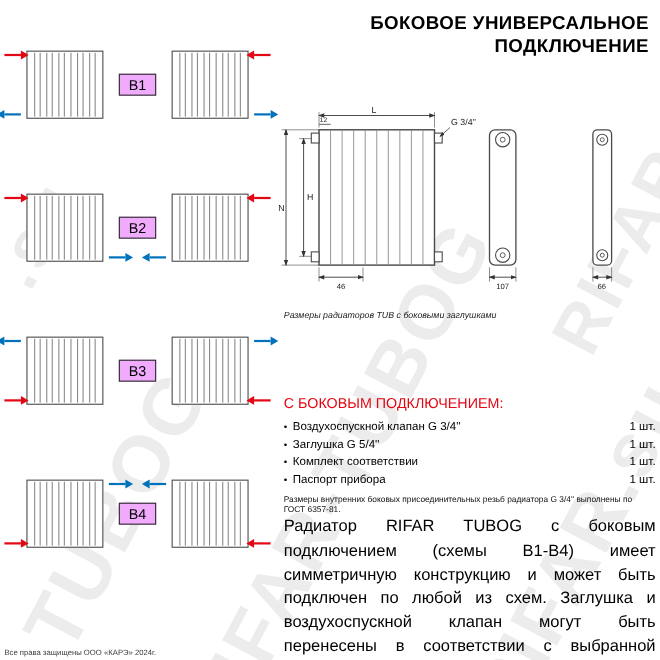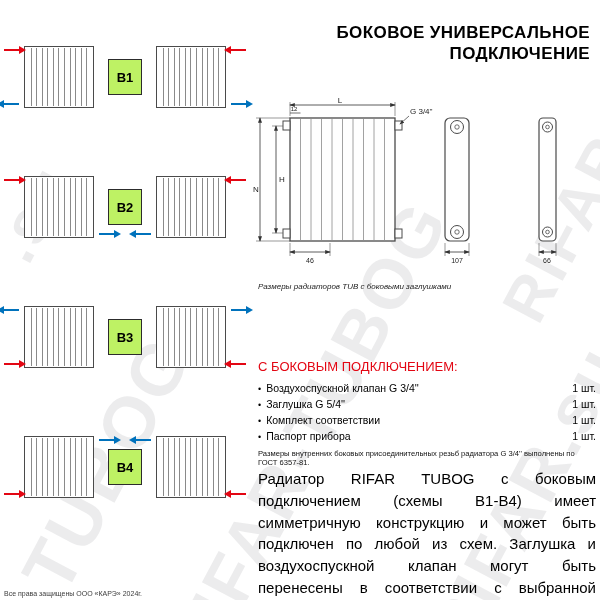--- a/index.html
+++ b/index.html
@@ -13,36 +13,35 @@
     position:absolute;font-weight:bold;white-space:nowrap;
     color:rgba(70,70,80,0.10);letter-spacing:3px;
     transform:rotate(-62deg);transform-origin:left top;
     pointer-events:none;z-index:0;user-select:none;
   }
   
   .title{
     position:absolute;top:10px;right:10px;z-index:2;
     text-align:right;font-weight:bold;font-size:17px;line-height:1.25;
     letter-spacing:.4px;
-    margin-top:12px;
   }
   
   .schemes{position:absolute;left:24px;top:44px;z-index:2;display:flex;flex-direction:column;gap:64px;}
   .scheme-row{display:flex;align-items:center;gap:14px;height:66px;}
   .rad-wrap{position:relative;width:70px;height:62px;}
   .radiator{
     width:70px;height:62px;box-sizing:border-box;display:flex;
     border:1.5px solid var(--line);background:#fff;padding:1px;
   }
   .sec{flex:1;border-left:1px solid #8a8a8a;}
   .sec:first-child{border-left:none;}
   .label-box{
-    width:34px;height:36px;border:1.5px solid #2c2c2c;box-sizing:border-box;
+    width:34px;height:20px;border:1.5px solid #2c2c2c;box-sizing:border-box;
     display:flex;align-items:center;justify-content:center;
-    font-weight:bold;font-size:13px;background:#bef264;
+    font-weight:normal;font-size:13px;background:#f0abfc;
   }
   
   .arrow{position:absolute;width:15px;height:2px;background:currentColor;}
   .arrow::after{content:"";position:absolute;top:-3px;width:0;height:0;
     border-top:4px solid transparent;border-bottom:4px solid transparent;}
   .arrow.dir-right::after{right:-7px;border-left:7px solid currentColor;}
   .arrow.dir-left::after{left:-7px;border-right:7px solid currentColor;}
   .arrow.red{color:var(--supply);}
   .arrow.blue{color:var(--return);}
   .arrow.tl{top:3px;left:-20px;}

